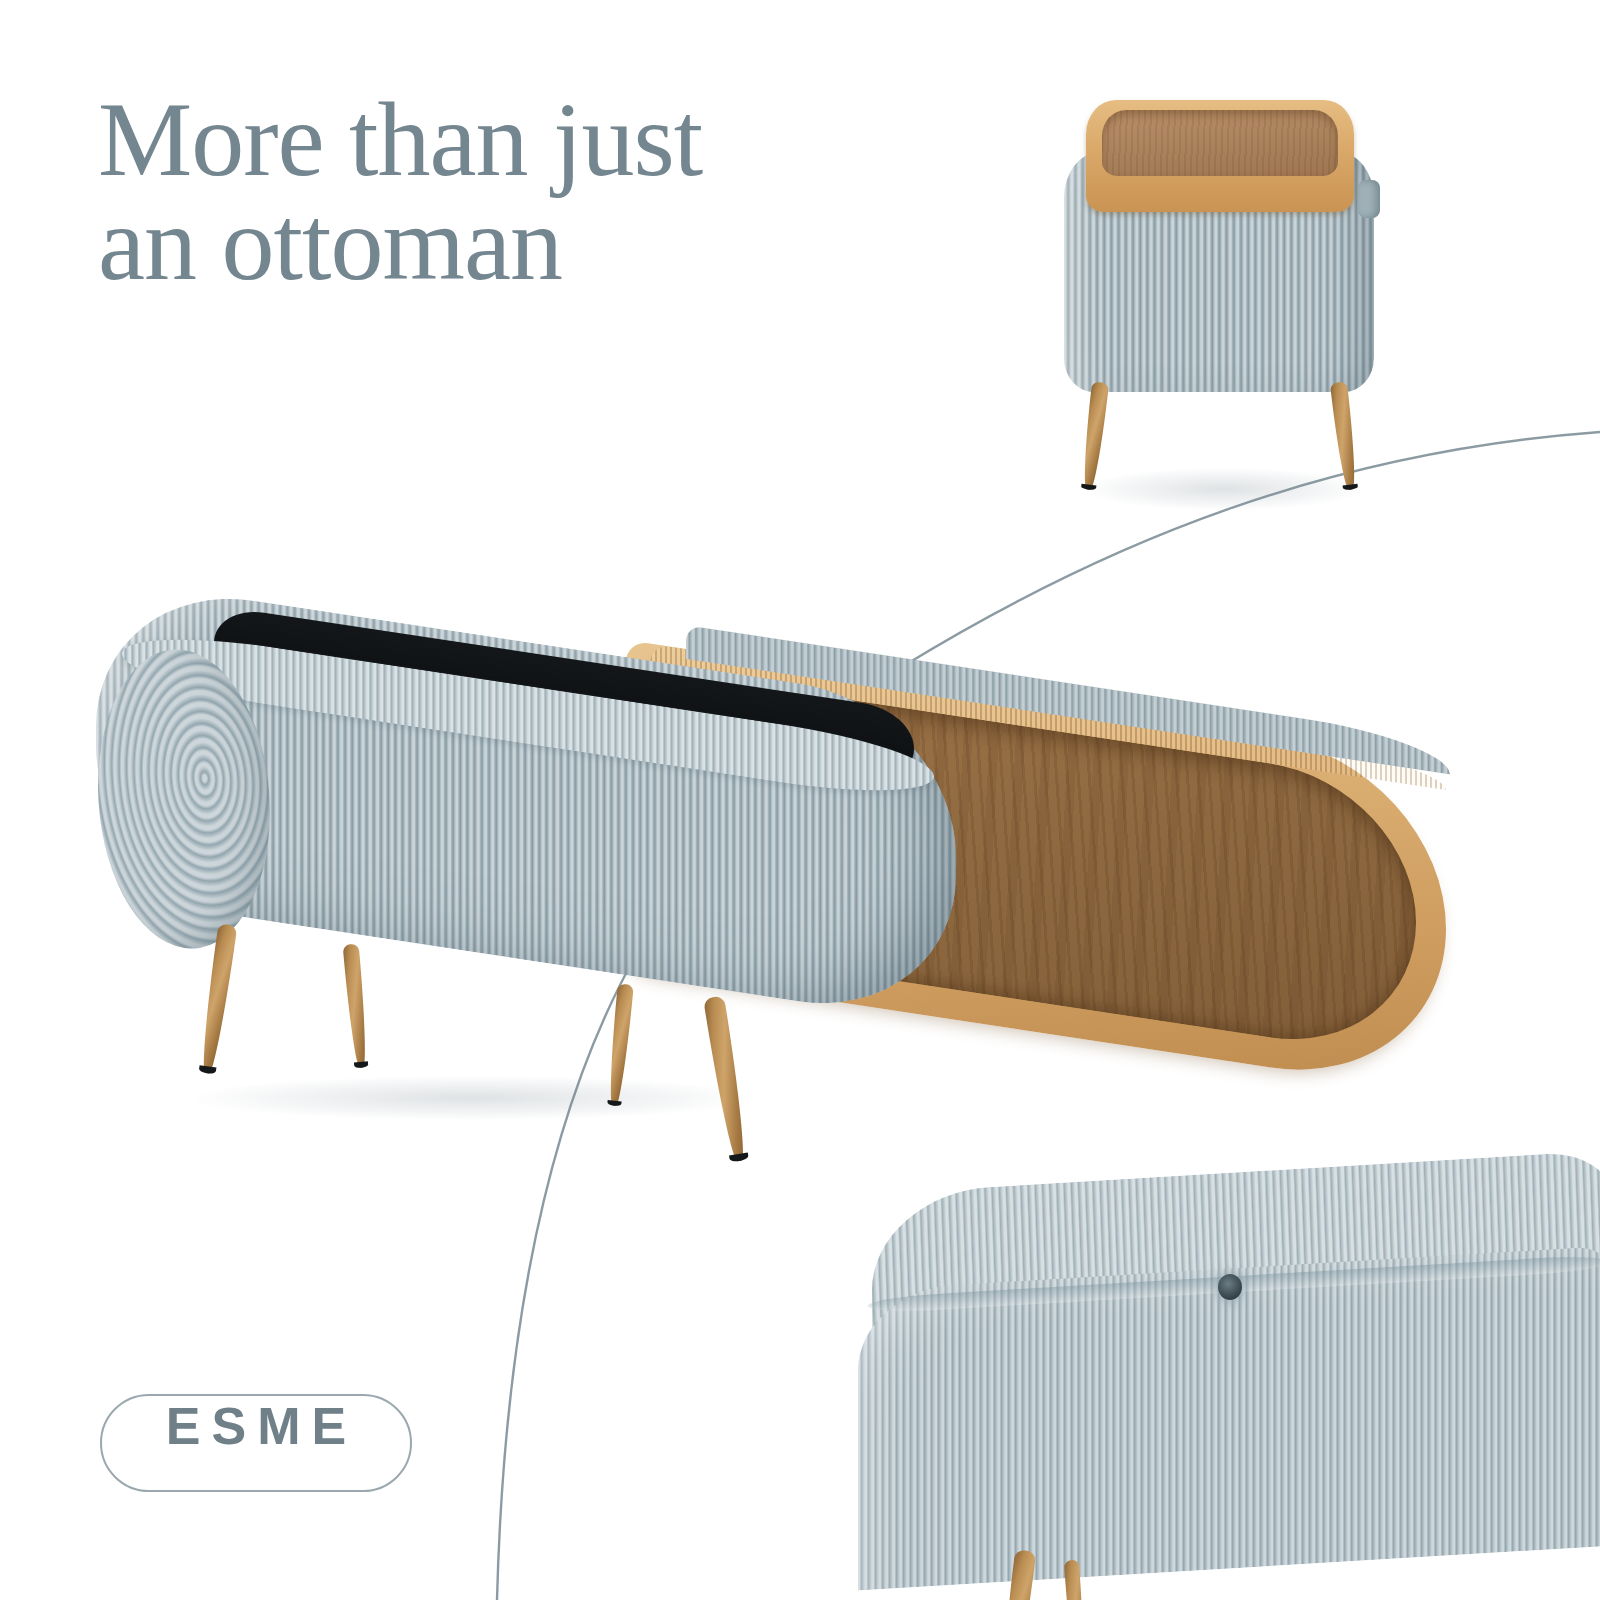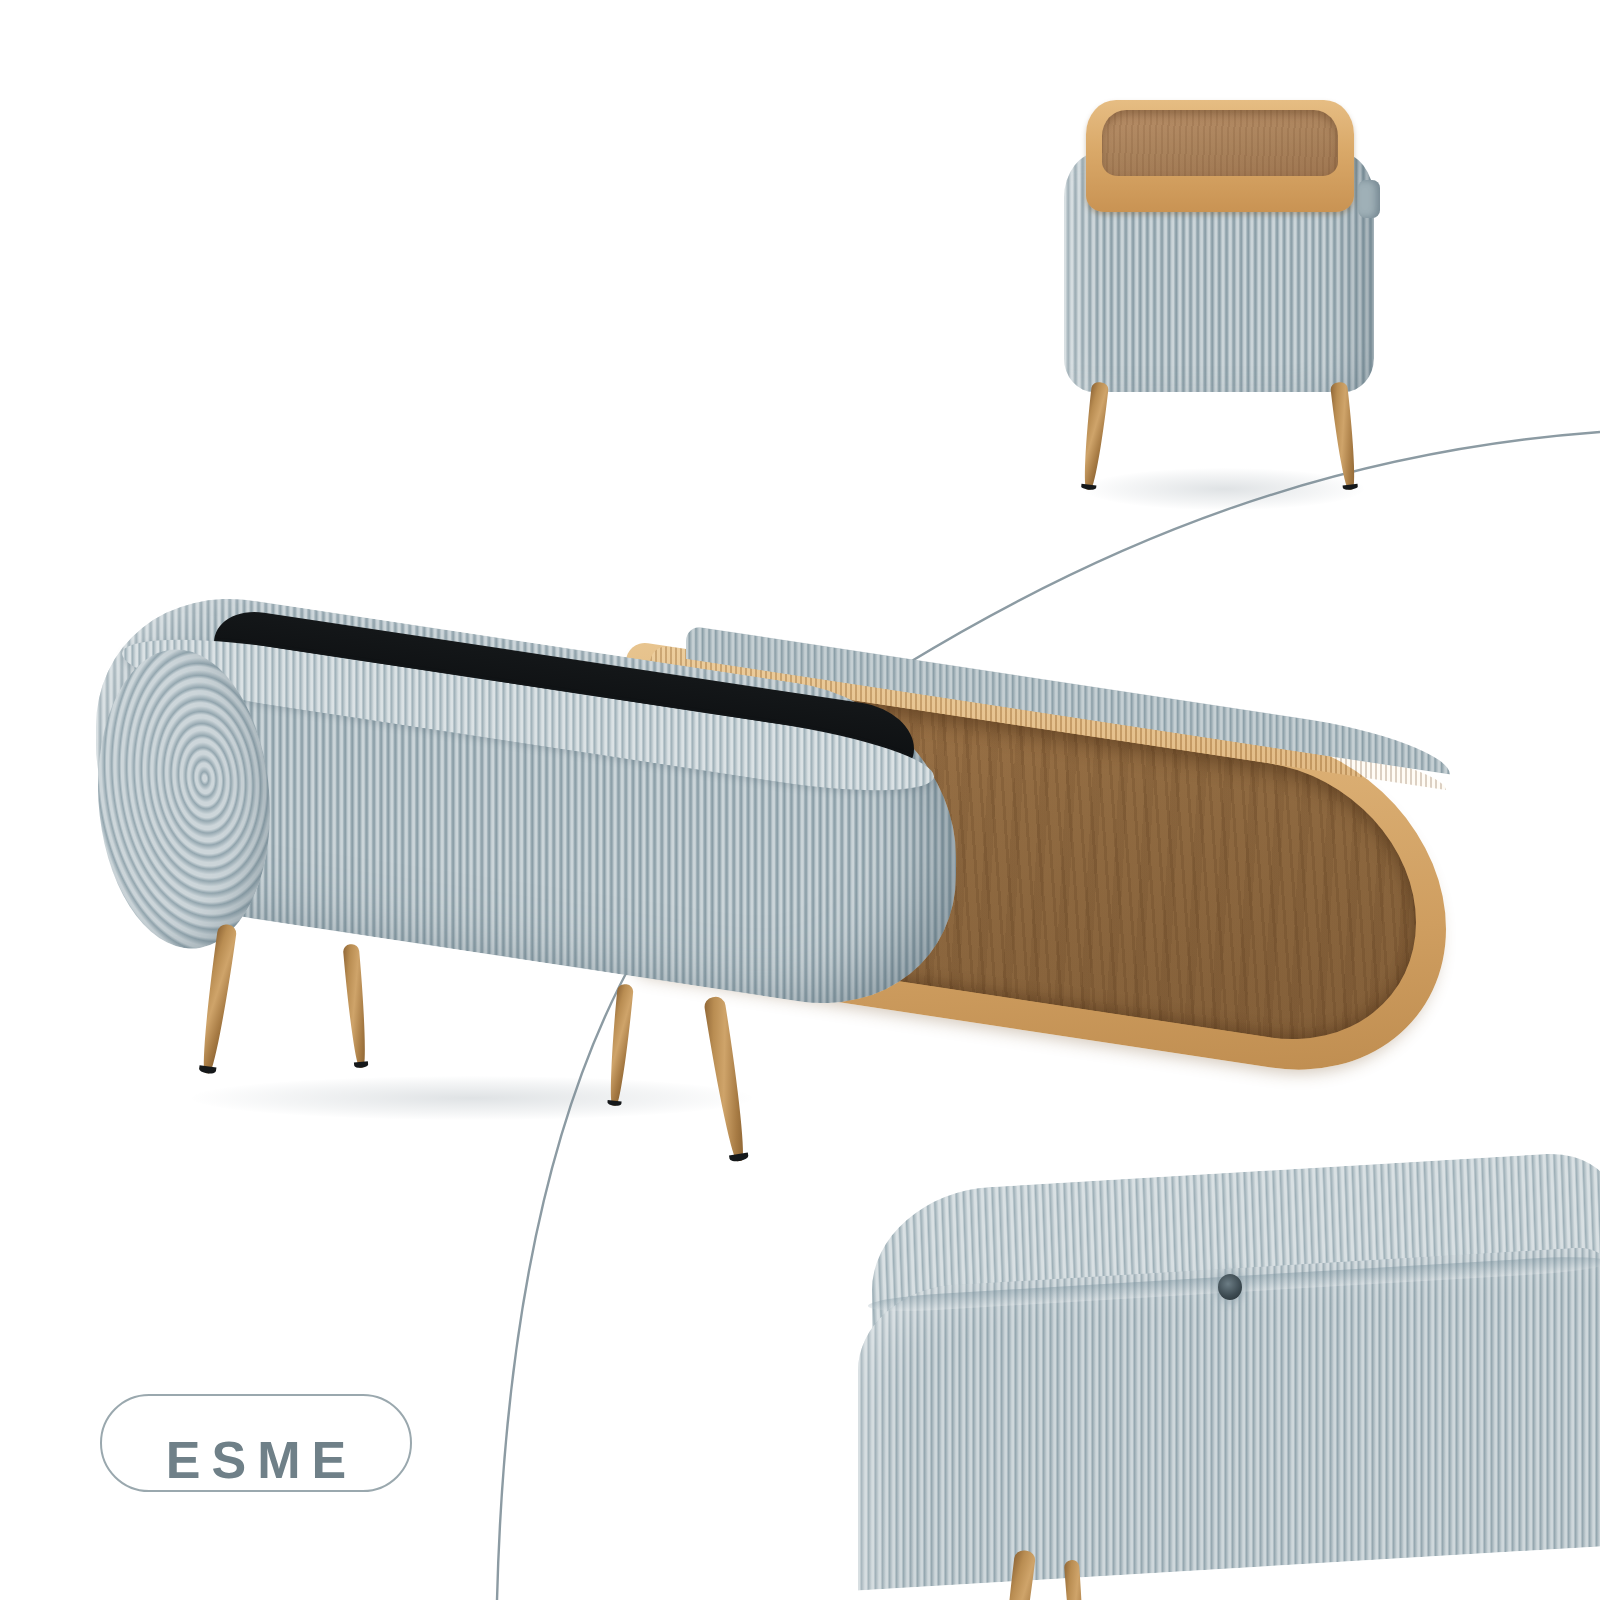--- a/index.html
+++ b/index.html
@@ -23,21 +23,21 @@
     position:absolute; left:102px; top:320px; width:730px;
     font-size:30.5px; line-height:1.48; font-weight:400;
     color:#7d8b92; letter-spacing:-0.1px; white-space:pre-line;
   }
 
   
   .badge {
     position:absolute; left:100px; top:1394px;
     width:312px; height:98px;
     border:2px solid #9aa8ae; border-radius:49px;
-    display:flex; align-items:flex-end; justify-content:center;
+    display:flex; align-items:flex-start; justify-content:center;
     background:#fff;
   }
   .badge span {
     font-size:52px; font-weight:700; color:#6f8088;
     letter-spacing:11px; text-indent:11px;
   }
 
   
   .arcs { position:absolute; inset:0; }
 
@@ -209,20 +209,22 @@
 </head>
 <body>
 
 <div class="stage">
 
   <svg class="arcs" width="1600" height="1600" viewBox="0 0 1600 1600" fill="none">
     <path d="M 905 665 C 1110 540 1330 452 1600 432" stroke="#8c9ba3" stroke-width="2.4" fill="none"></path>
     <path d="M 636 955 C 560 1090 505 1290 497 1600" stroke="#8c9ba3" stroke-width="2.4" fill="none"></path>
   </svg>
 
+  <div class="headline">More than just
+an ottoman</div>
 
   <div class="tr">
     <div class="shadow tr-shadow"></div>
     <div class="tr-body cord">
       <div class="tr-tab"></div>
     </div>
     <div class="tr-tray-outer">
       <div class="tr-tray-inner"></div>
     </div>
     <div class="leg tr-leg-l"></div>

